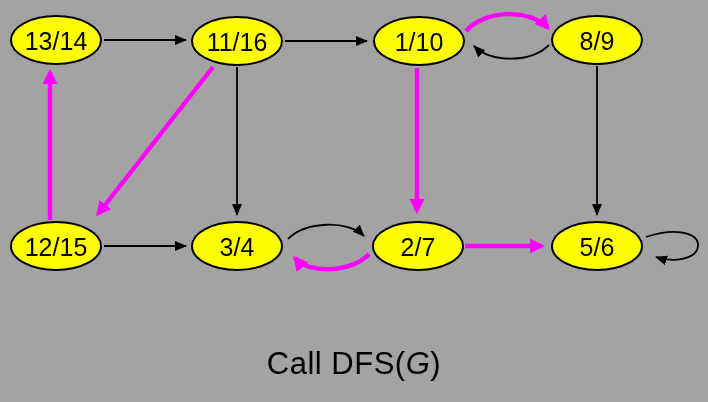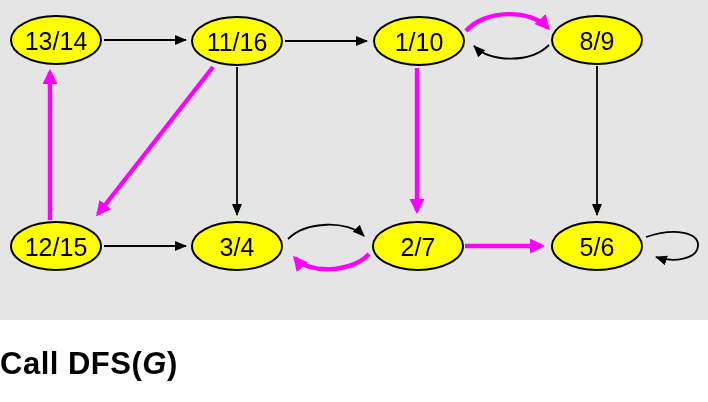--- a/index.html
+++ b/index.html
@@ -7,43 +7,42 @@
     padding: 0;
     background: #FFFFFF;
     width: 708px;
     height: 402px;
     overflow: hidden;
     font-family: "Liberation Sans", sans-serif;
   }
   .stage {
     position: relative;
     width: 708px;
-    height: 320px;
-    background: #e5e5e5;
+    height: 402px;
+    background: #a3a3a3;
   }
   svg.graph {
     position: absolute;
     left: 0;
     top: 0;
   }
   svg.graph text {
     font-family: "Liberation Sans", sans-serif;
     font-size: 25px;
     fill: #000000;
   }
   .caption {
     position: absolute;
     left: 0;
     right: 0;
     top: 346px;
-    text-align: left;
+    text-align: center;
     font-size: 31px;
     color: #000000;
     letter-spacing: 0.5px;
-    font-weight: bold;
   }
   .caption .arg-italic {
     font-style: italic;
   }
 </style>
 </head>
 <body>
 
 <div class="stage">
 

